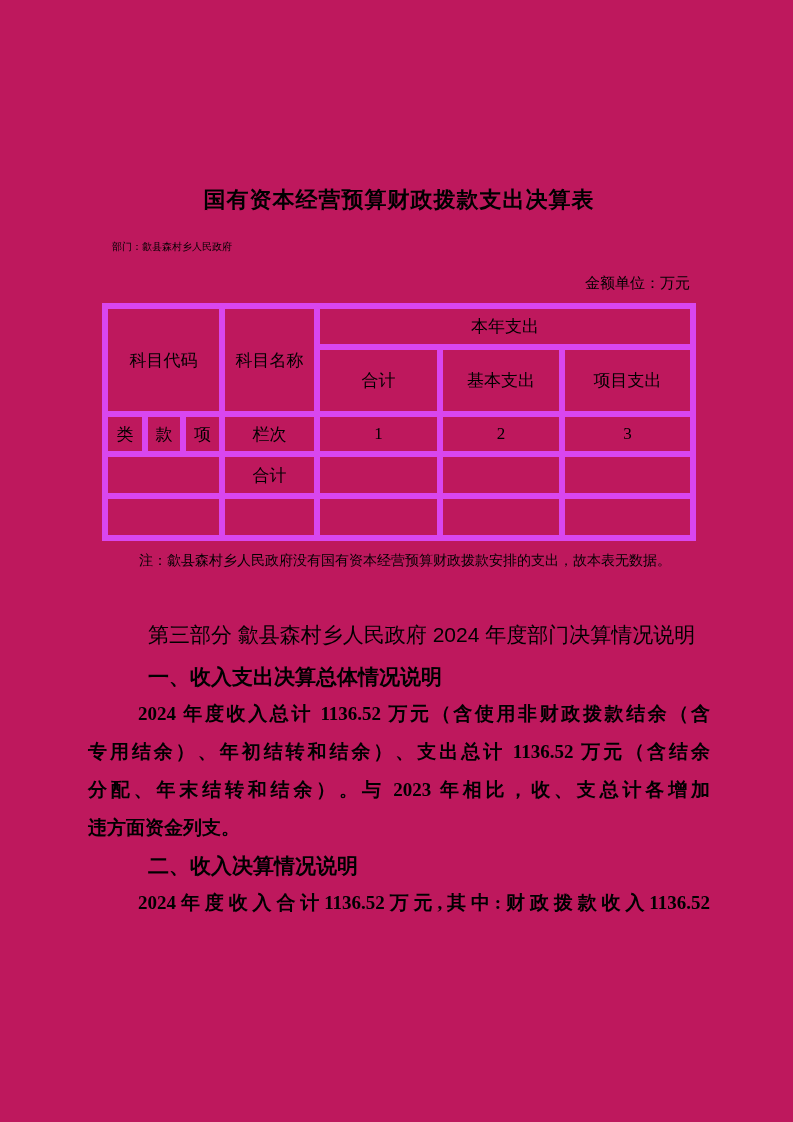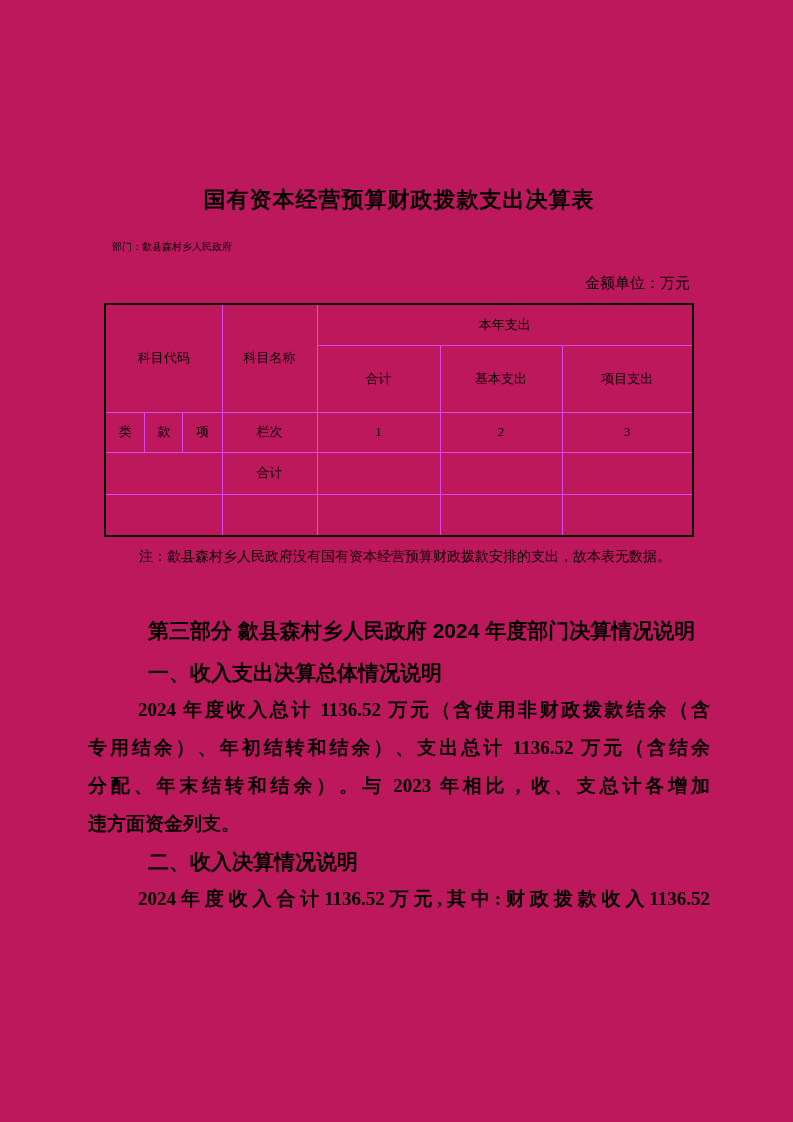--- a/index.html
+++ b/index.html
@@ -45,43 +45,43 @@
     line-height: 17px;
   }
   table.budget-table {
     width: 588px;
     margin: 11px auto 0;
     border-collapse: collapse;
     border: 2px solid #000;
     table-layout: fixed;
   }
   table.budget-table td {
-    border: 1px solid #d946ef;
+    border: 6px solid #d946ef;
     text-align: center;
     vertical-align: middle;
-    font-size: 13px;
+    font-size: 17px;
     padding: 0;
   }
   tr.r1 { height: 41px; }
   tr.r2 { height: 67px; }
   tr.r3 { height: 40px; }
   tr.r4 { height: 42px; }
   tr.r5 { height: 42px; }
   .note {
     margin-top: 11px;
     padding-left: 12px;
     font-size: 14px;
     line-height: 18px;
     text-align: center;
   }
   .part-heading {
     margin-top: 52px;
     padding-left: 60px;
     font-family: "Liberation Sans", "DejaVu Sans", sans-serif;
-    font-weight: bold;
+    font-weight: normal;
     font-size: 21px;
     line-height: 26px;
     white-space: pre-wrap;
   }
   .sec-heading {
     margin-top: 16px;
     padding-left: 60px;
     font-family: "Liberation Sans", "DejaVu Sans", sans-serif;
     font-weight: bold;
     font-size: 21px;

